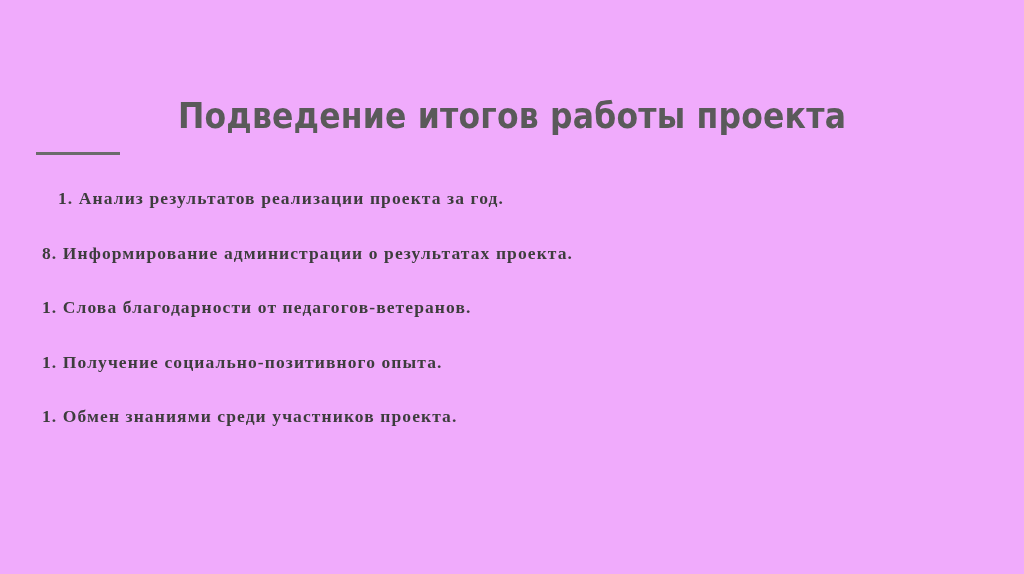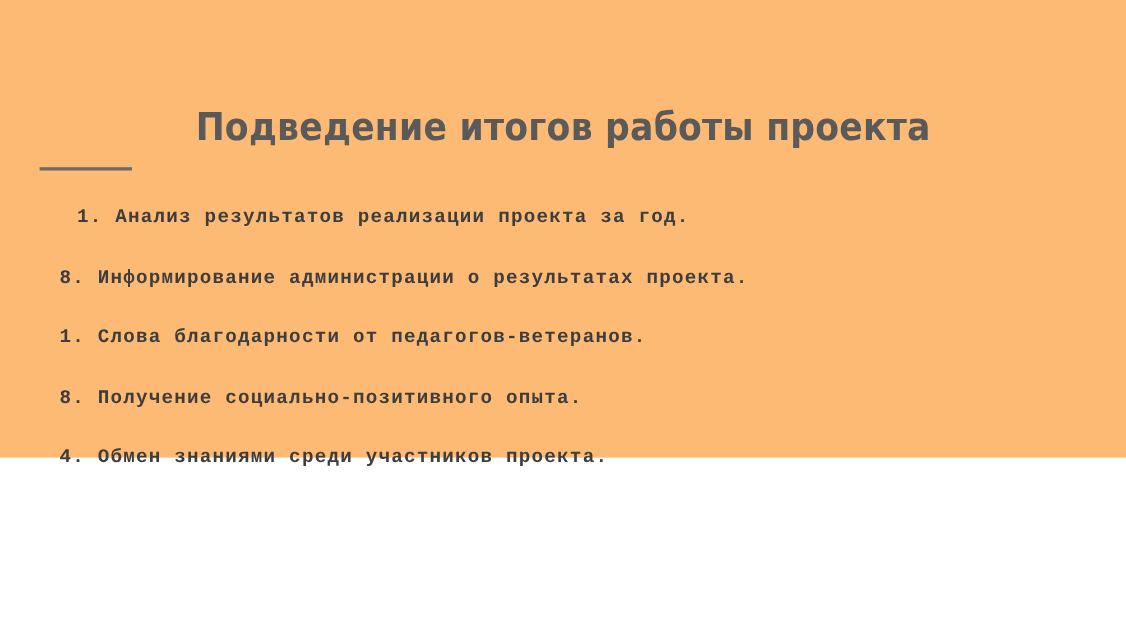--- a/index.html
+++ b/index.html
@@ -9,22 +9,22 @@
   body {
     width: 1024px;
     height: 574px;
     background: #ffffff;
     font-family: "Liberation Sans", sans-serif;
     overflow: hidden;
   }
   .slide {
     position: relative;
     width: 1024px;
-    height: 416px;
-    background: #fdba74;
+    height: 574px;
+    background: #f0abfc;
     box-sizing: border-box;
   }
   .slide-title {
     position: absolute;
     top: 96px;
     left: 0;
     width: 1024px;
     text-align: center;
     font-family: "DejaVu Sans Condensed", "Liberation Sans", sans-serif;
     font-size: 35px;
@@ -44,43 +44,43 @@
   .body-list {
     position: absolute;
     top: 190px;
     left: 42px;
     width: 940px;
     margin: 0;
     padding: 0;
     list-style: none;
   }
   .body-list li {
-    font-family: Liberation Mono, monospace;
+    font-family: Liberation Serif, serif;
     font-size: 17.5px;
     font-weight: 700;
     color: #3d3d3d;
     letter-spacing: 1.1px;
     line-height: 1.0;
-    margin: 0 0 37px 12px;
+    margin: 0 0 37px 0;
     white-space: nowrap;
   }
   .body-list li.indented {
     padding-left: 16px;
   }
 </style>
 </head>
 <body>
 
 <div class="slide">
 
   <div class="slide-title">Подведение итогов работы проекта</div>
 
   <div class="title-rule"></div>
 
   <ul class="body-list">
     <li class="indented">1. Анализ результатов реализации проекта за год.</li>
     <li>8. Информирование администрации  о результатах проекта.</li>
     <li>1. Слова благодарности от педагогов-ветеранов.</li>
-    <li>8. Получение социально-позитивного опыта.</li>
-    <li>4. Обмен знаниями среди участников проекта.</li>
+    <li>1. Получение социально-позитивного опыта.</li>
+    <li>1. Обмен знаниями среди участников проекта.</li>
   </ul>
 
 </div>
 
 </body></html>

